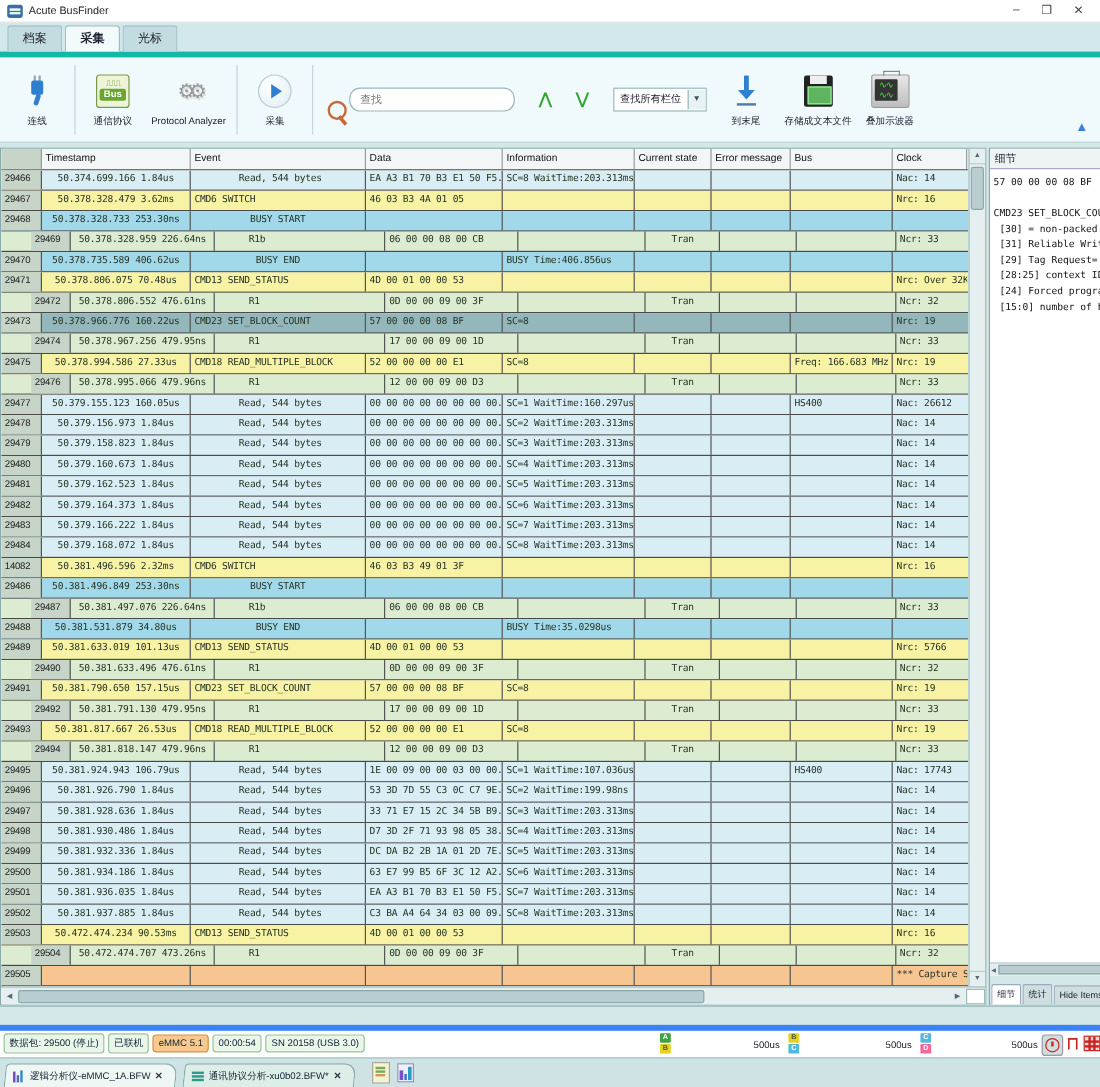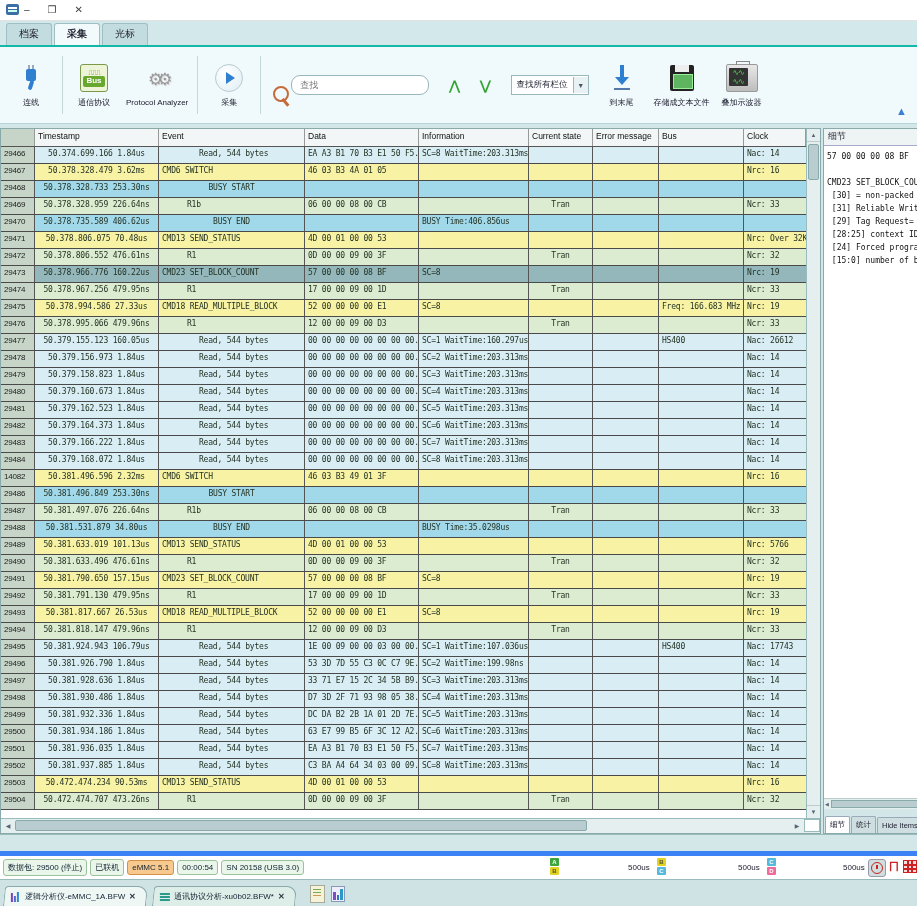--- a/index.html
+++ b/index.html
@@ -8,21 +8,21 @@
 
   
   .titlebar{height:20px;background:#ffffff;display:flex;align-items:center;padding:0 6px;border-bottom:1px solid #e2e2e2;}
   .appicon{width:13px;height:11px;background:#3a6ea5;border-radius:2px;margin-right:5px;position:relative;}
   .appicon::after{content:"";position:absolute;left:2px;top:3px;width:9px;height:2px;background:#fff;box-shadow:0 3px 0 #cfe;}
   .apptitle{font-size:9px;color:#222;flex:1;}
   .wincontrols{display:flex;gap:18px;font-size:10px;color:#444;padding-right:8px;}
   .wincontrols span{cursor:default;}
 
   
-  .tabstrip{height:25px;background:#d3e8ea;display:flex;align-items:flex-end;padding-left:6px;gap:2px;border-bottom:2px solid #14b8a6;}
+  .tabstrip{height:25px;background:#d3e8ea;display:flex;align-items:flex-end;padding-left:6px;gap:2px;border-bottom:5px solid #14b8a6;}
   .rtab{font-size:10px;color:#223;padding:3px 12px 4px;border:1px solid #9fbfc4;border-bottom:none;border-radius:3px 3px 0 0;background:#c3dcdf;}
   .rtab.active{background:#f2fafc;font-weight:bold;}
 
   
   .toolbar{height:72px;background:#f0f9fb;border-bottom:1px solid #b9d3d6;display:flex;align-items:center;padding:2px 4px;position:relative;}
   .tbtn{display:flex;flex-direction:column;align-items:center;justify-content:center;min-width:44px;padding:2px 5px;font-size:8px;color:#223;gap:3px;}
   .tbtn .ic{height:32px;display:flex;align-items:center;justify-content:center;}
   .tsep{width:1px;height:58px;background:#c4d8da;margin:0 4px;}
   .searchwrap{display:flex;align-items:center;gap:20px;margin:0 6px;}
   .searchinput{width:120px;height:18px;border:1px solid #9ab8bb;border-radius:9px;background:#fff;font-size:9px;padding:0 8px;color:#333;}
@@ -77,21 +77,21 @@
   .c-event{width:146px;}
   .c-data{width:114px;}
   .c-info{width:110px;}
   .c-state{width:64px;text-align:center;}
   .c-err{width:66px;}
   .c-bus{width:85px;}
   .c-clock{width:62px;border-right:none;}
   .trow.read{background:#d9edf4;}
   .trow.cmd{background:#f7f2a4;}
   .trow.busy{background:#a2d9ea;}
-  .trow.resp{background:#dcecd0;}
+  .trow.resp{background:#dcecd0;padding-left:25px;}
   .trow.selected{background:#93b7ba;}
   .trow.stopped{background:#f7c591;}
   .trow.read .c-event{padding-left:40px;}
   .trow.resp .c-event{padding-left:28px;}
   .trow.busy .c-event{text-align:center;}
 
   
   .vscroll{width:13px;background:#e6efef;border-left:1px solid #9bb;display:flex;flex-direction:column;align-items:center;font-size:6px;color:#567;}
   .vscroll .btn{width:13px;height:12px;display:flex;align-items:center;justify-content:center;background:#dcе8e8;border-bottom:1px solid #bcc;}
   .vscroll .thumb{width:9px;height:34px;background:#b9cdd0;border:1px solid #8aa;border-radius:2px;margin-top:2px;}
@@ -153,20 +153,21 @@
   .barsic{width:14px;height:16px;background:#eef;border:1px solid #89b;display:flex;align-items:flex-end;gap:1px;padding:1px;box-sizing:border-box;}
   .barsic i{flex:1;background:#3a6ec5;} .barsic i:nth-child(1){height:70%;background:#7a4ec5;} .barsic i:nth-child(2){height:45%;} .barsic i:nth-child(3){height:90%;background:#2a9ac5;}
 </style>
 </head>
 <body>
 
 <div class="win">
 
   <div class="titlebar">
     <div class="appicon"></div>
+    <div class="apptitle">Acute BusFinder</div>
     <div class="wincontrols">
       <span>–</span>
       <span>❐</span>
       <span>✕</span>
     </div>
   </div>
 
   <div class="tabstrip">
     <div class="rtab">档案</div>
     <div class="rtab active">采集</div>
@@ -690,20 +691,31 @@
               <div class="trow resp">
                 <div class="tcell c-num">29504</div>
                 <div class="tcell c-ts">50.472.474.707 473.26ns</div>
                 <div class="tcell c-event">R1</div>
                 <div class="tcell c-data">0D 00 00 09 00 3F</div>
                 <div class="tcell c-info"></div>
                 <div class="tcell c-state">Tran</div>
                 <div class="tcell c-err"></div>
                 <div class="tcell c-bus"></div>
                 <div class="tcell c-clock">Ncr: 32</div>
+              </div>
+              <div class="trow stopped">
+                <div class="tcell c-num">29505</div>
+                <div class="tcell c-ts"></div>
+                <div class="tcell c-event"></div>
+                <div class="tcell c-data"></div>
+                <div class="tcell c-info"></div>
+                <div class="tcell c-state"></div>
+                <div class="tcell c-err"></div>
+                <div class="tcell c-bus"></div>
+                <div class="tcell c-clock">*** Capture S</div>
               </div>
             </div>
         </div>
         <div class="vscroll">
           <div class="btn">▲</div>
           <div class="thumb"></div>
           <div class="spacer"></div>
           <div class="btn" style="border-top:1px solid #bcc;border-bottom:none">▼</div>
         </div>
       </div>

